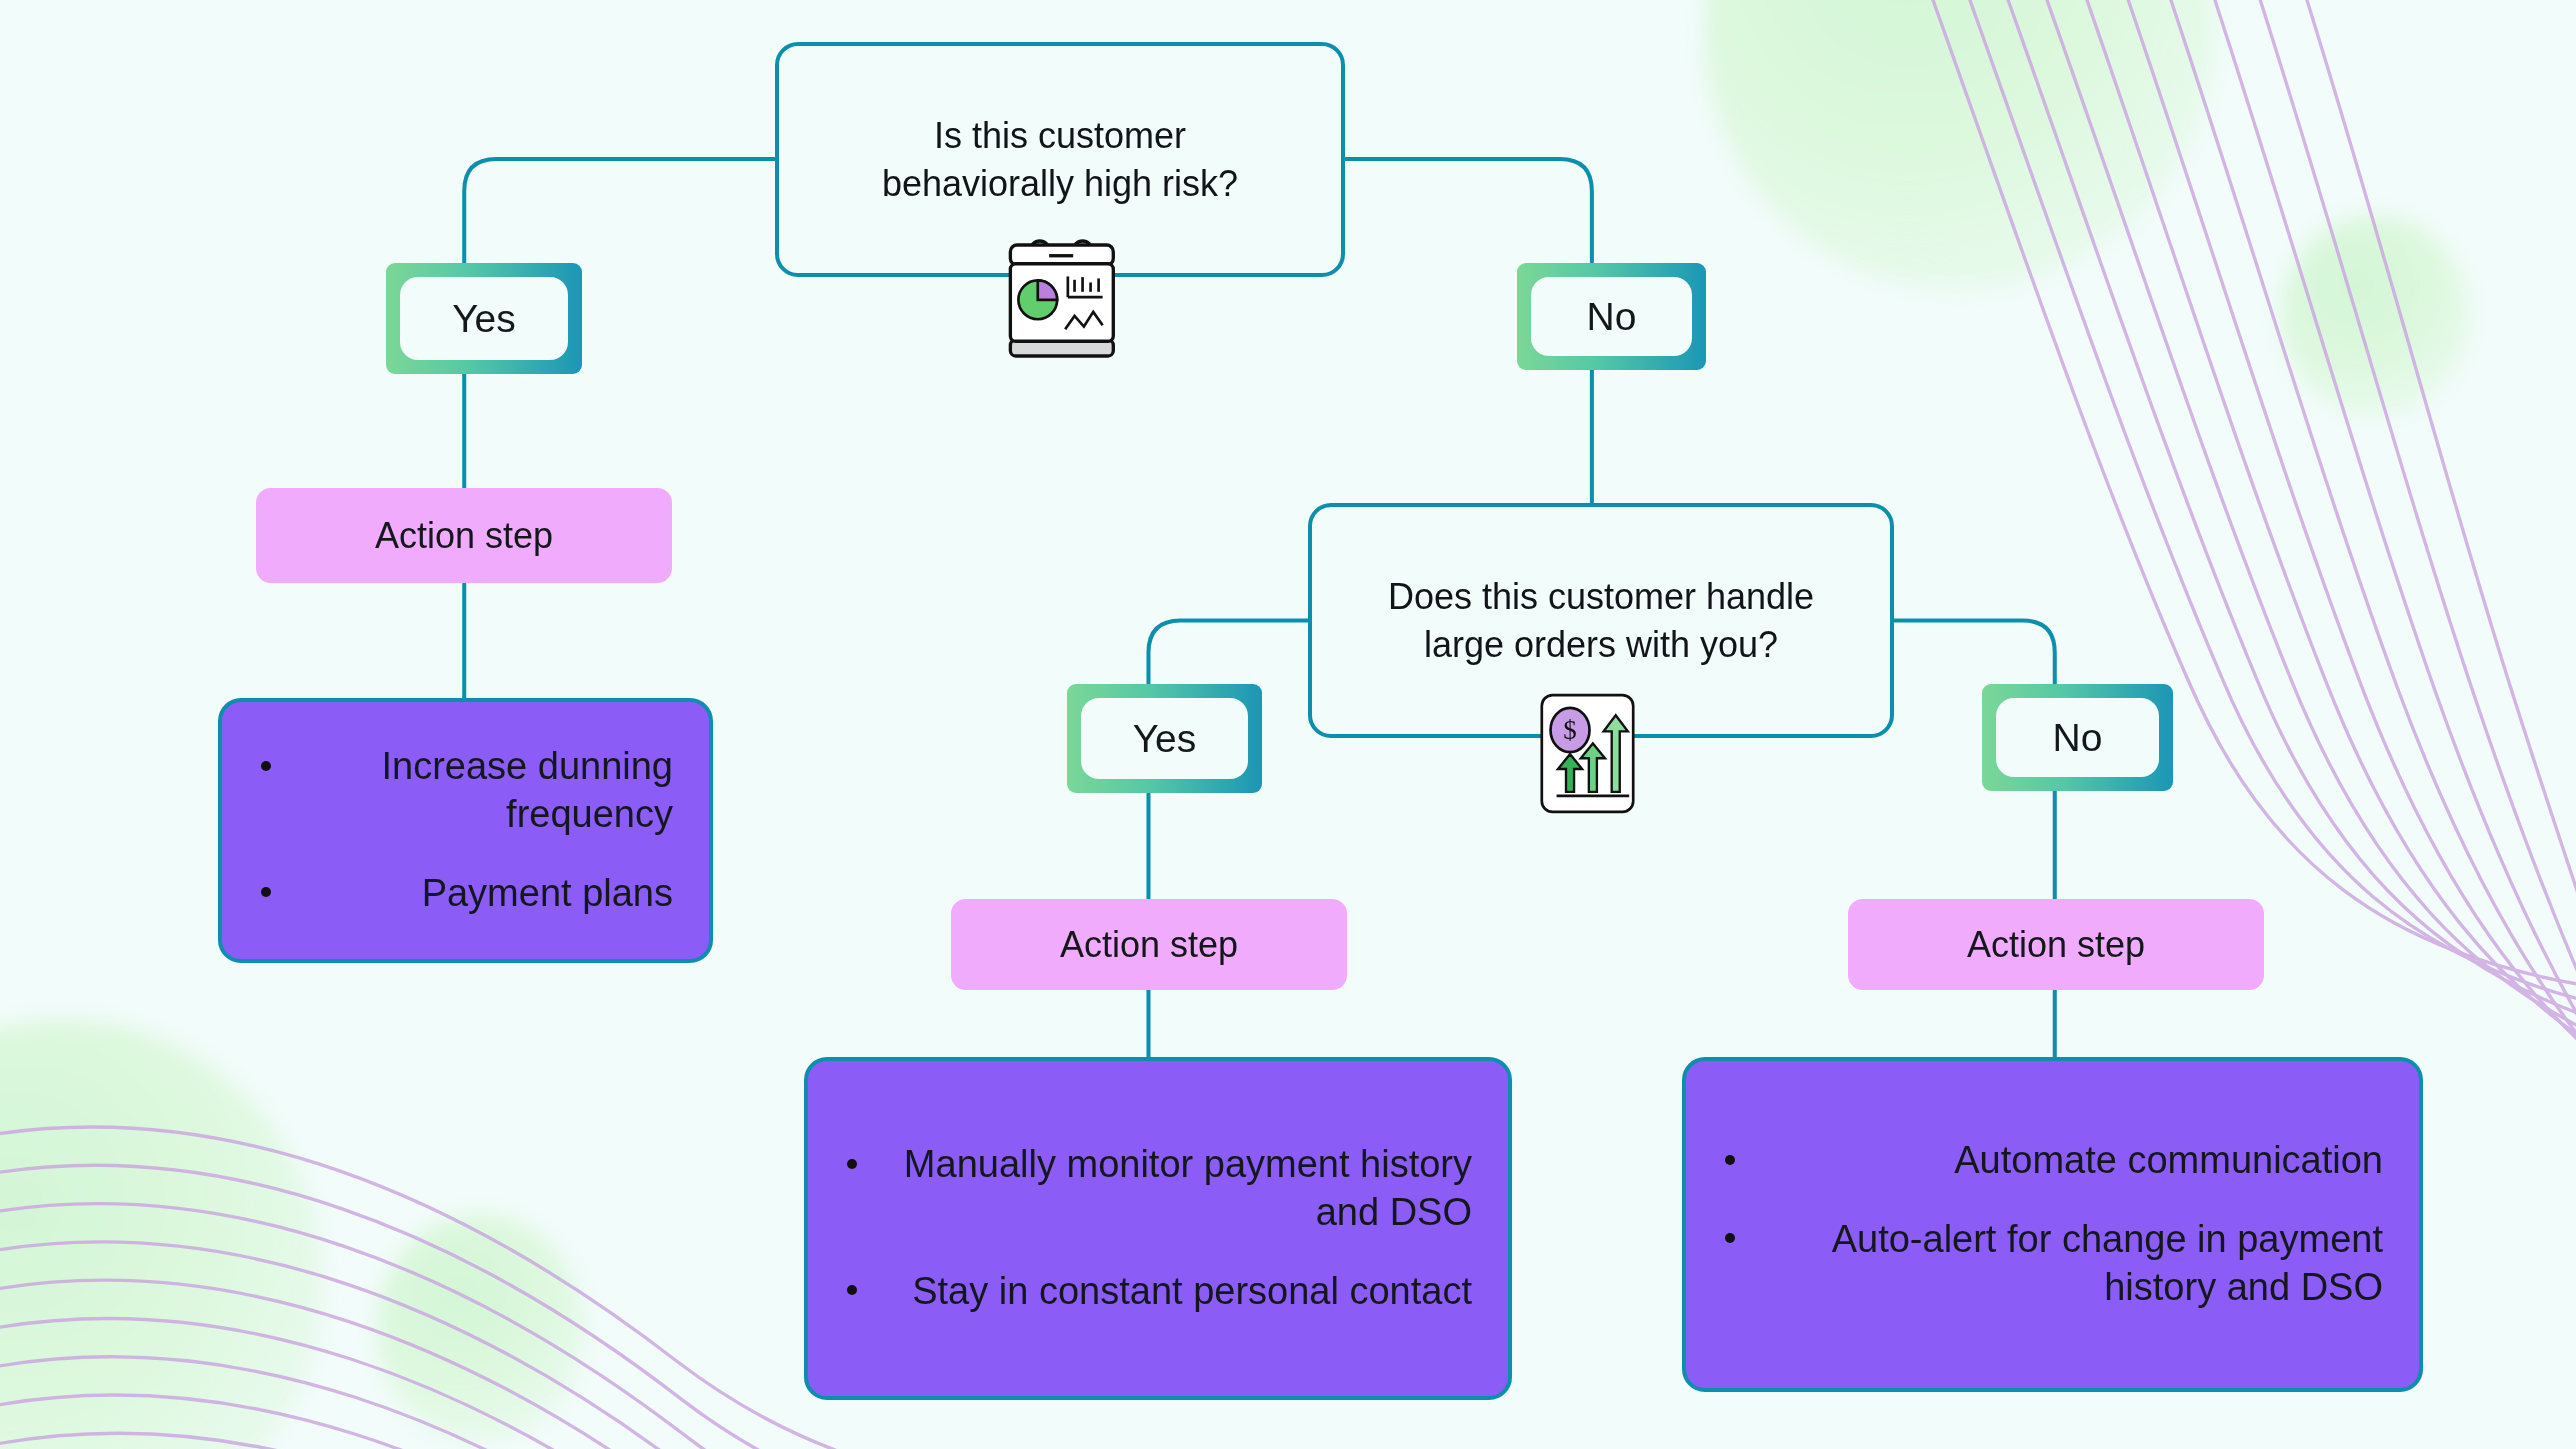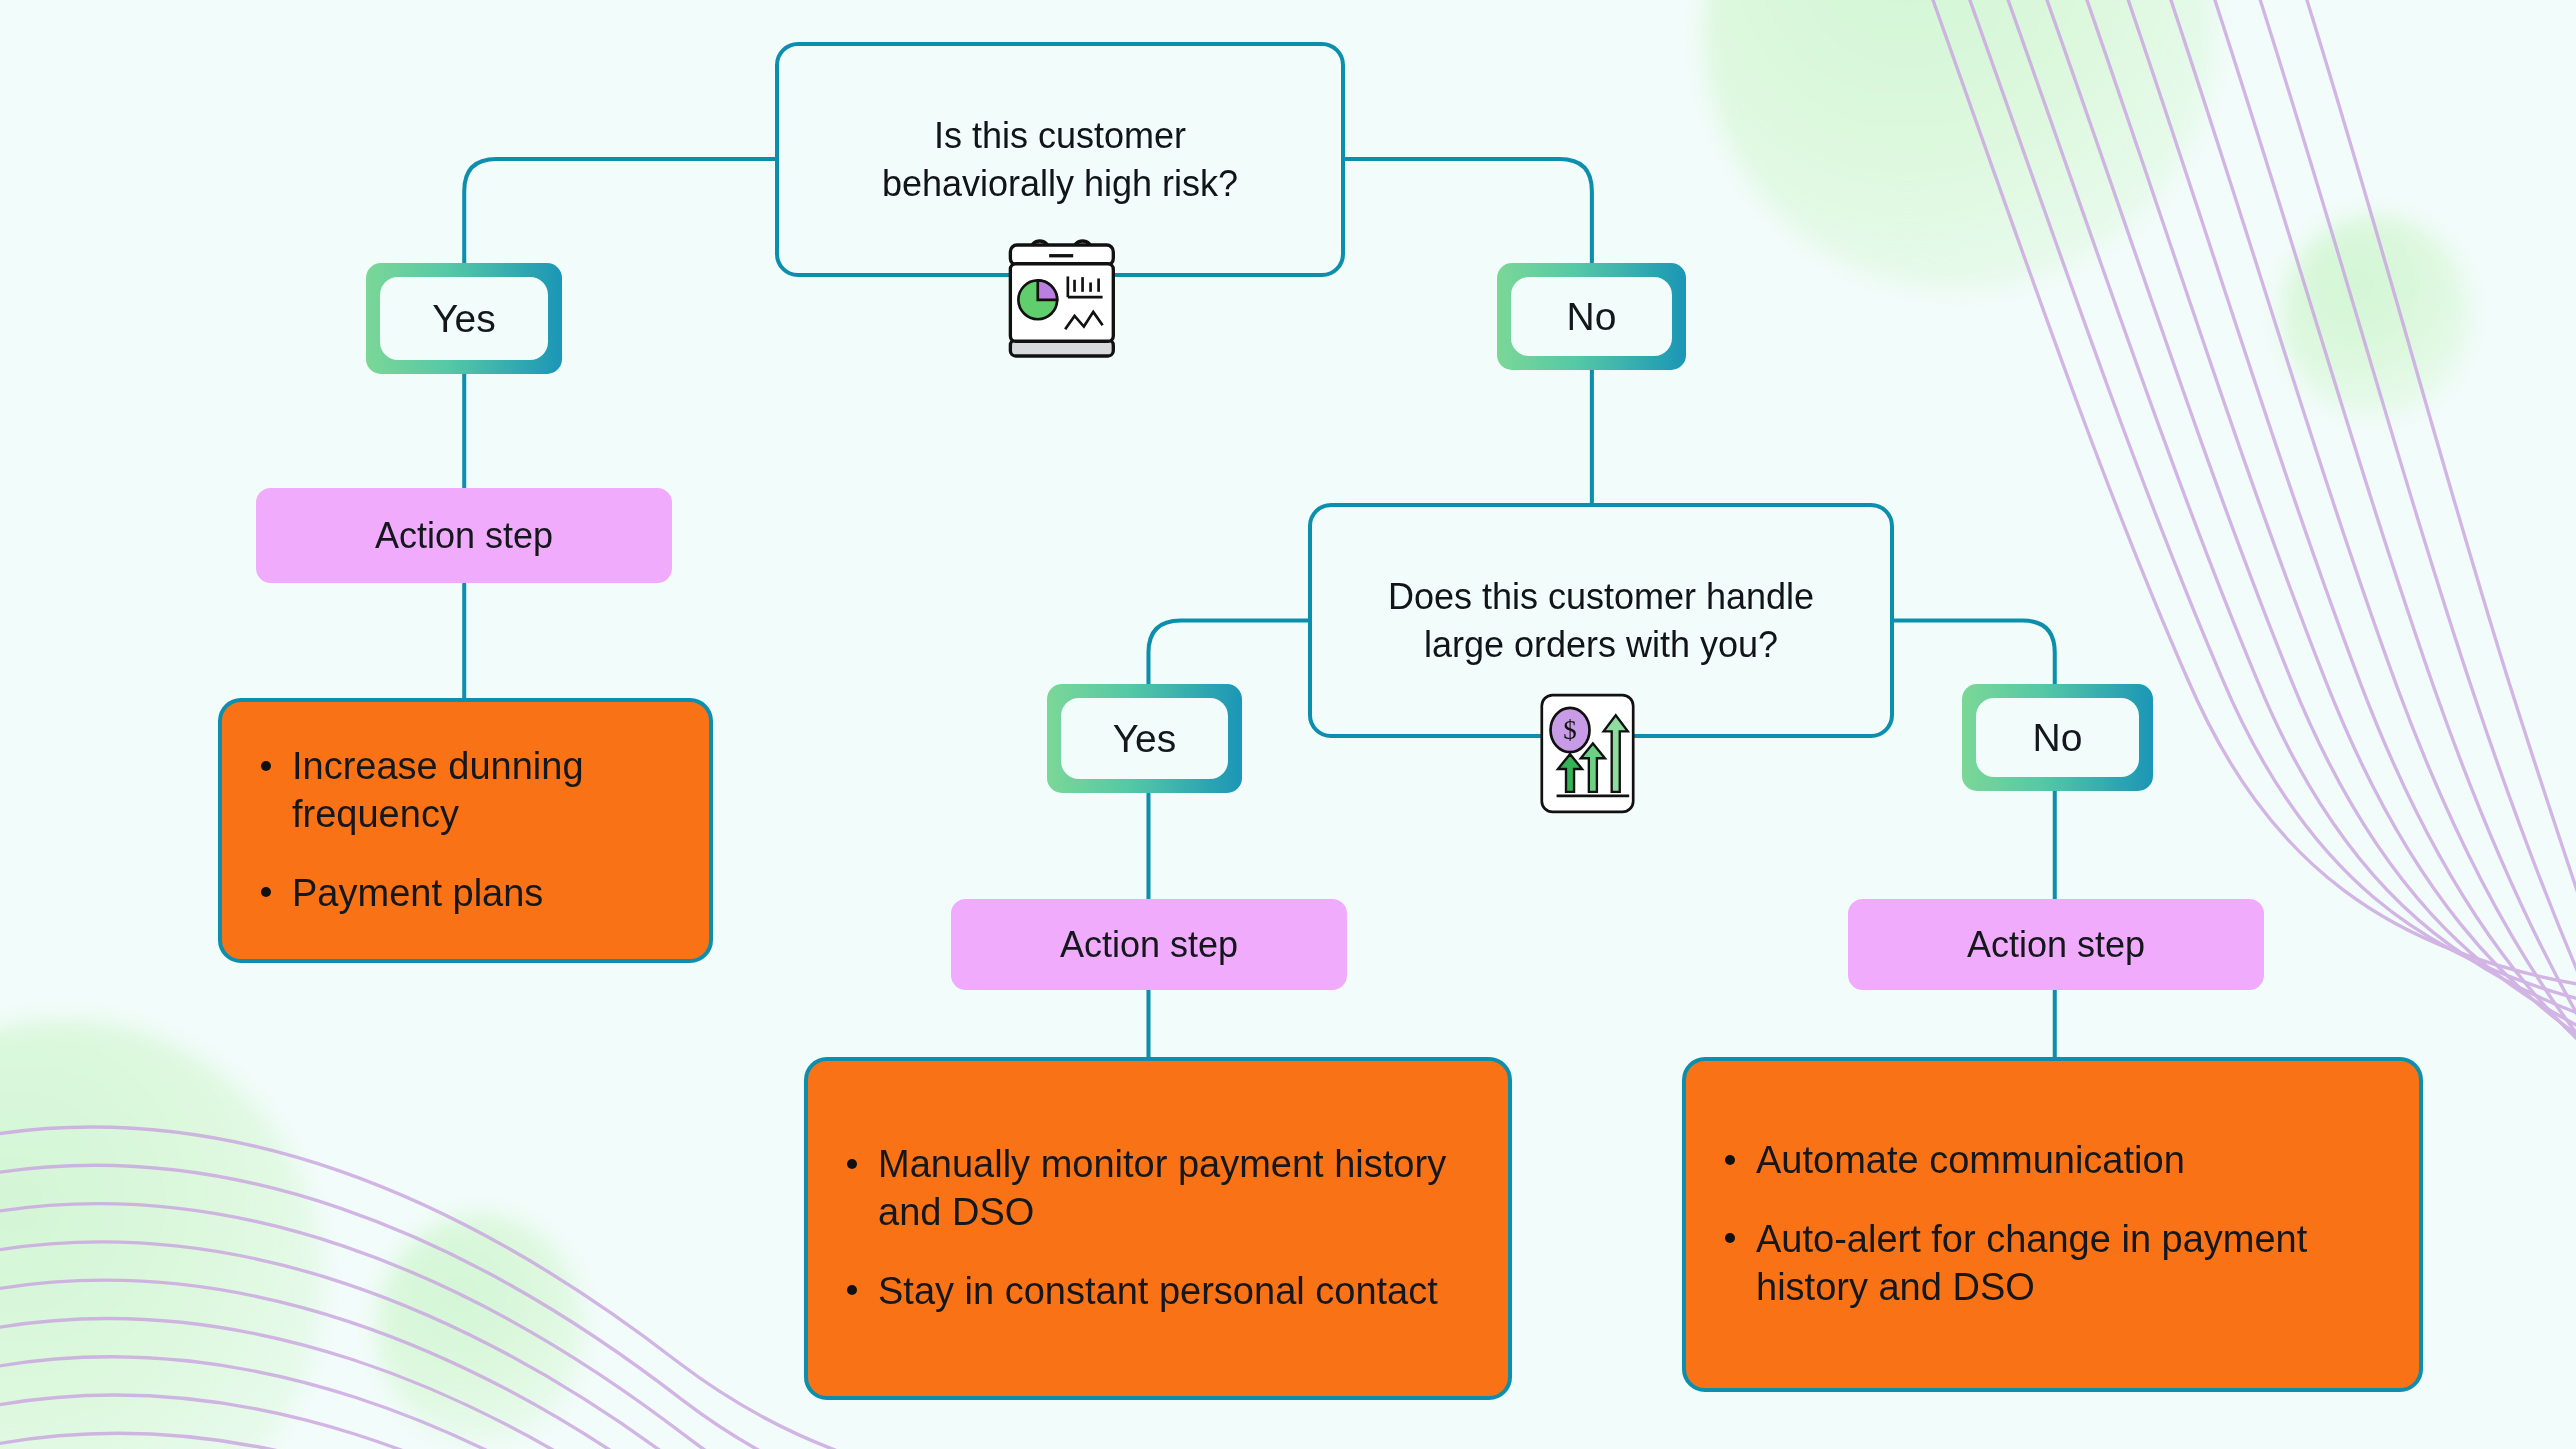--- a/index.html
+++ b/index.html
@@ -55,24 +55,25 @@
     font-size: 36px;
     line-height: 1.32;
     font-weight: 400;
     padding: 0 27px;
     white-space: pre-line;
   }
 
   .outcome {
     position: absolute;
     box-sizing: border-box;
-    border-radius: 15px;
+    border-radius: 9px;
     padding: 14px;
     background: linear-gradient(90deg, #7bd797 0%, #55c8a6 42%, #1b96b6 100%);
     display: flex;
+    margin-left: 20px;
   }
   .outcome > .inner {
     flex: 1;
     border-radius: 18px;
     background: #f2fcfa;
     display: flex;
     align-items: center;
     justify-content: center;
     font-size: 39px;
     color: #14181c;
@@ -88,24 +89,25 @@
     justify-content: center;
     font-size: 36px;
     color: #14181c;
   }
 
   .listbox {
     position: absolute;
     box-sizing: border-box;
     border: 4px solid #0c8fad;
     border-radius: 23px;
-    background: #f97316;
+    background: #8b5cf6;
     display: flex;
     flex-direction: column;
     justify-content: center;
+    text-align: right;
   }
   .listbox ul {
     margin: 0;
     padding: 0 36px 0 70px;
     list-style: none;
   }
   .listbox li {
     position: relative;
     font-size: 38px;
     line-height: 1.26;

